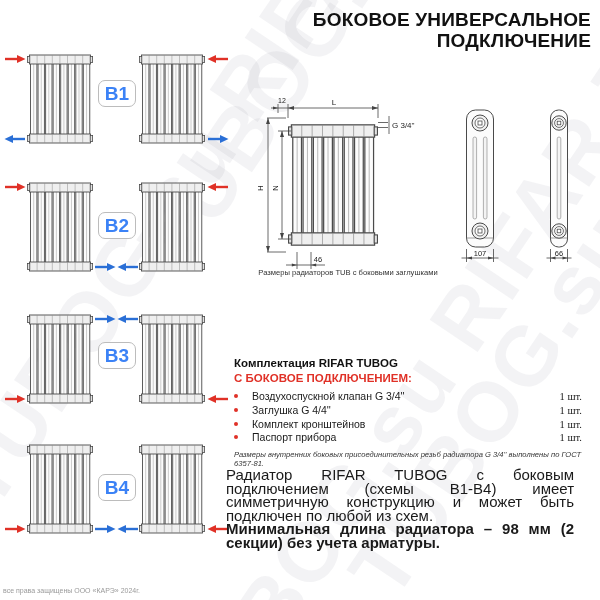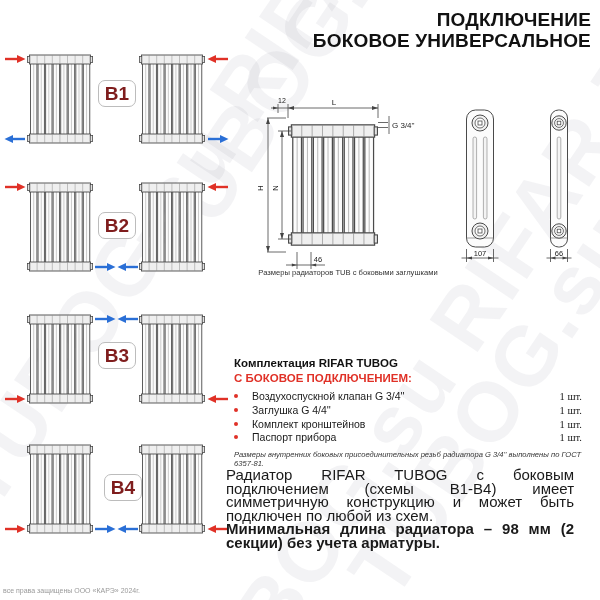--- a/index.html
+++ b/index.html
@@ -16,21 +16,21 @@
   
   .title { position:absolute; top:9px; right:9px; text-align:right;
            font-weight:800; font-size:19px; line-height:21px; letter-spacing:0.2px;
            color:#111; z-index:2; }
 
   
   .rad { position:absolute; z-index:2; }
   .badge { position:absolute; width:38px; height:27px; background:#fff;
            border:1.4px solid #bcbcbc; border-radius:7px; display:flex;
            align-items:center; justify-content:center; font-weight:800;
-           font-size:19px; color:#7f1d1d; z-index:2; }
+           font-size:19px; color:#3b82f6; z-index:2; }
   .arr { position:absolute; width:22px; height:10px; z-index:2; }
   .arr svg { display:block; }
   .arr.left { transform:scaleX(-1); }
   .arr.red { color:var(--red); }
   .arr.blue { color:var(--blue); }
 
   
   .techwrap { position:absolute; left:255px; top:95px; width:180px; height:195px; z-index:2; }
   .tech-caption { position:absolute; left:248px; top:268px; width:200px; text-align:center;
                   font-size:7.6px; color:#333; z-index:2; }
@@ -114,22 +114,22 @@
           <rect x="0.4" y="6.5" width="2.4" height="6"></rect>
             <rect x="63.2" y="6.5" width="2.4" height="6"></rect>
           <rect x="0.4" y="85.5" width="2.4" height="6"></rect>
             <rect x="63.2" y="85.5" width="2.4" height="6"></rect>
         </g>
       </g>
     </defs>
   </svg>
 
   <div class="title">
+    <div>БОКОВОЕ УНИВЕРСАЛЬНОЕ</div>
     <div>ПОДКЛЮЧЕНИЕ</div>
-    <div>БОКОВОЕ УНИВЕРСАЛЬНОЕ</div>
   </div>
 
   <svg class="rad" style="left:27px;top:50px" width="66" height="98" viewBox="0 0 66 98">
       <use href="#radsym"></use>
     </svg>
   <svg class="rad" style="left:139px;top:50px" width="66" height="98" viewBox="0 0 66 98">
       <use href="#radsym"></use>
     </svg>
   <div class="badge" style="left:98px;top:80px">B1</div>
   <div class="arr red" style="left:4px;top:54px">
@@ -220,21 +220,21 @@
         <polygon points="13,1 21.5,5 13,9" fill="currentColor"></polygon>
       </svg>
     </div>
 
   <svg class="rad" style="left:27px;top:440px" width="66" height="98" viewBox="0 0 66 98">
       <use href="#radsym"></use>
     </svg>
   <svg class="rad" style="left:139px;top:440px" width="66" height="98" viewBox="0 0 66 98">
       <use href="#radsym"></use>
     </svg>
-  <div class="badge" style="left:104px;top:474px">B4</div>
+  <div class="badge" style="left:98px;top:474px">B4</div>
   <div class="arr red" style="left:4px;top:524px">
       <svg viewBox="0 0 22 10">
         <line x1="1" y1="5" x2="14" y2="5" stroke="currentColor" stroke-width="2.4"></line>
         <polygon points="13,1 21.5,5 13,9" fill="currentColor"></polygon>
       </svg>
     </div>
   <div class="arr blue" style="left:94px;top:524px">
       <svg viewBox="0 0 22 10">
         <line x1="1" y1="5" x2="14" y2="5" stroke="currentColor" stroke-width="2.4"></line>
         <polygon points="13,1 21.5,5 13,9" fill="currentColor"></polygon>

